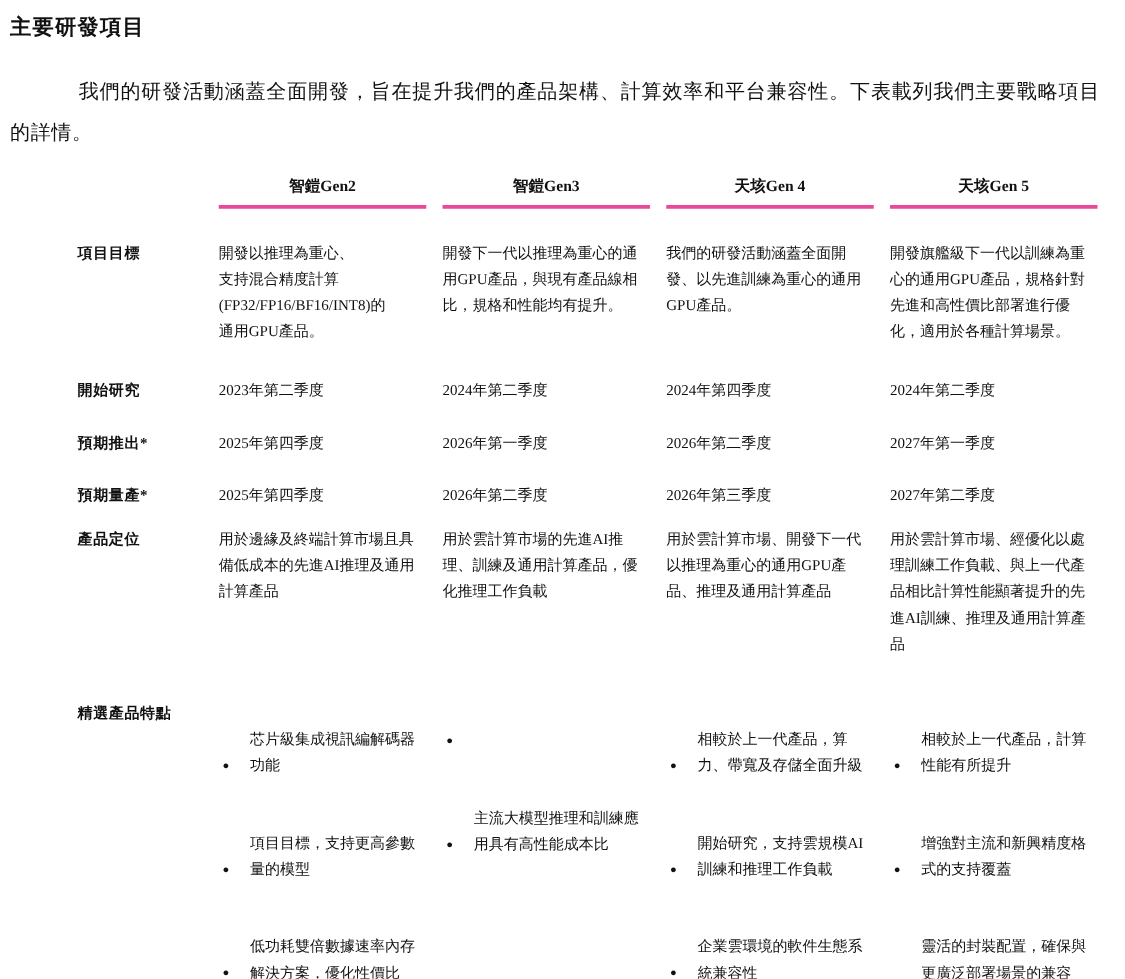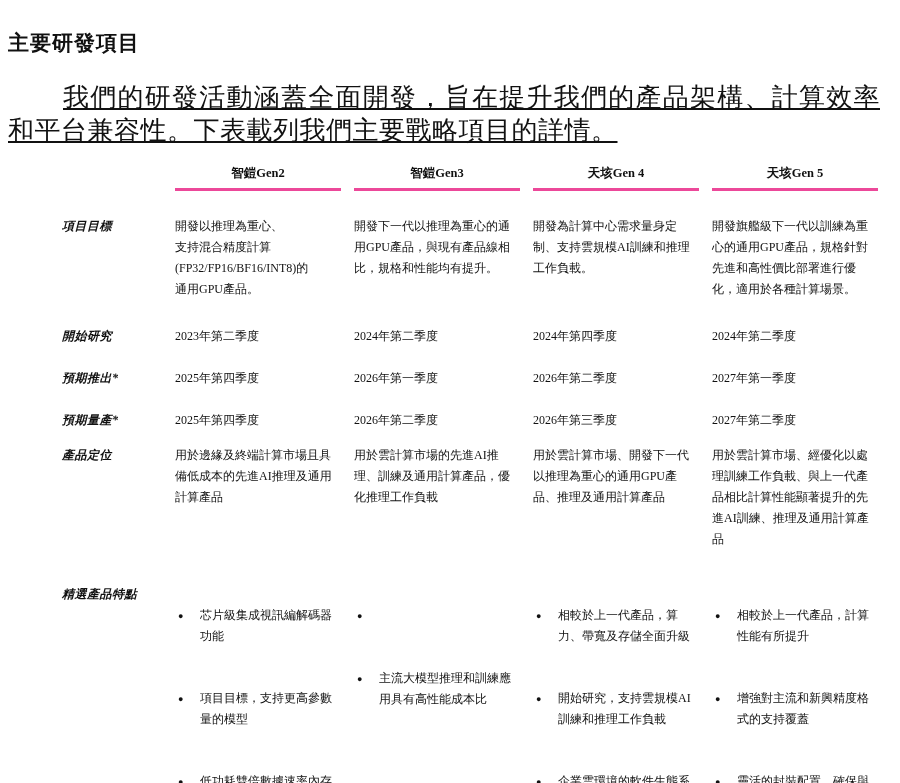--- a/index.html
+++ b/index.html
@@ -6,58 +6,57 @@
   html,body { background:#ffffff; }
   body {
     width:900px; height:783px;
     font-family:"Liberation Serif","DejaVu Serif",serif;
     color:#111111;
     overflow:hidden;
   }
   .page { width:900px; height:783px; padding:10px 20px 0 8px; background:#ffffff; }
 
   .doc-title {
-    font-size:21px; font-weight:bold; letter-spacing:1px;margin-top:19px;
+    font-size:17px; font-weight:bold; letter-spacing:1px;
   }
   .intro {
     margin-top:24px;
-    font-size:26px; line-height:33px;
+    font-size:16px; line-height:33px;
     text-indent:55px;
     text-align:justify;
     letter-spacing:0.5px;
-    text-decoration:underline;
   }
 
   .rd-table {
     margin:16px 0 0 54px;
     font-size:12px; line-height:21px;
   }
   .trow {
     display:grid;
     grid-template-columns:100px 166px 166px 166px 166px;
     column-gap:13px;
   }
   .thead { margin-bottom:25px; }
   .thead .colh {
     font-weight:bold; text-align:center;
     border-bottom:3px solid #ec4899;
     padding-bottom:4px;
     font-size:12.5px;
     align-self:end;
   }
-  .rlabel { font-weight:bold; letter-spacing:0.5px;font-style:italic; }
+  .rlabel { font-weight:bold; letter-spacing:0.5px; }
   .cell { white-space:pre-line; text-align:left; }
 
   .row-goal   { margin-bottom:26px; }
   .row-start  { margin-bottom:21px; }
   .row-launch { margin-bottom:21px; }
   .row-mass   { margin-bottom:14px; }
   .row-pos    { margin-bottom:34px; }
 
-  .bullet-item { display:flex; margin-bottom:20px; }
+  .bullet-item { display:flex; margin-bottom:20px;align-items:flex-end; }
   .bullet-item:last-child { margin-bottom:0; }
   .bullet { flex:0 0 25px; }
   .bullet::before { content:"●"; font-size:9px; line-height:21px; padding-left:3px; }
   .btext { flex:1; }
 </style>
 </head>
 <body>
 
 <div class="page">
 
@@ -75,21 +74,21 @@
       <div class="colh">天垓Gen 5</div>
     </div>
 
     <div class="trow row-goal">
       <div class="rlabel">項目目標</div>
       <div class="cell">開發以推理為重心、
 支持混合精度計算
 (FP32/FP16/BF16/INT8)的
 通用GPU產品。</div>
       <div class="cell">開發下一代以推理為重心的通用GPU產品，與現有產品線相比，規格和性能均有提升。</div>
-      <div class="cell">開發為計算中心需求量身定制、支持雲規模AI訓練和推理工作負載。</div>
+      <div class="cell">我們的研發活動涵蓋全面開發、以先進訓練為重心的通用GPU產品。</div>
       <div class="cell">開發旗艦級下一代以訓練為重心的通用GPU產品，規格針對先進和高性價比部署進行優化，適用於各種計算場景。</div>
     </div>
 
     <div class="trow row-start">
       <div class="rlabel">開始研究</div>
       <div class="cell">2023年第二季度</div>
       <div class="cell">2024年第二季度</div>
       <div class="cell">2024年第四季度</div>
       <div class="cell">2024年第二季度</div>
     </div>

